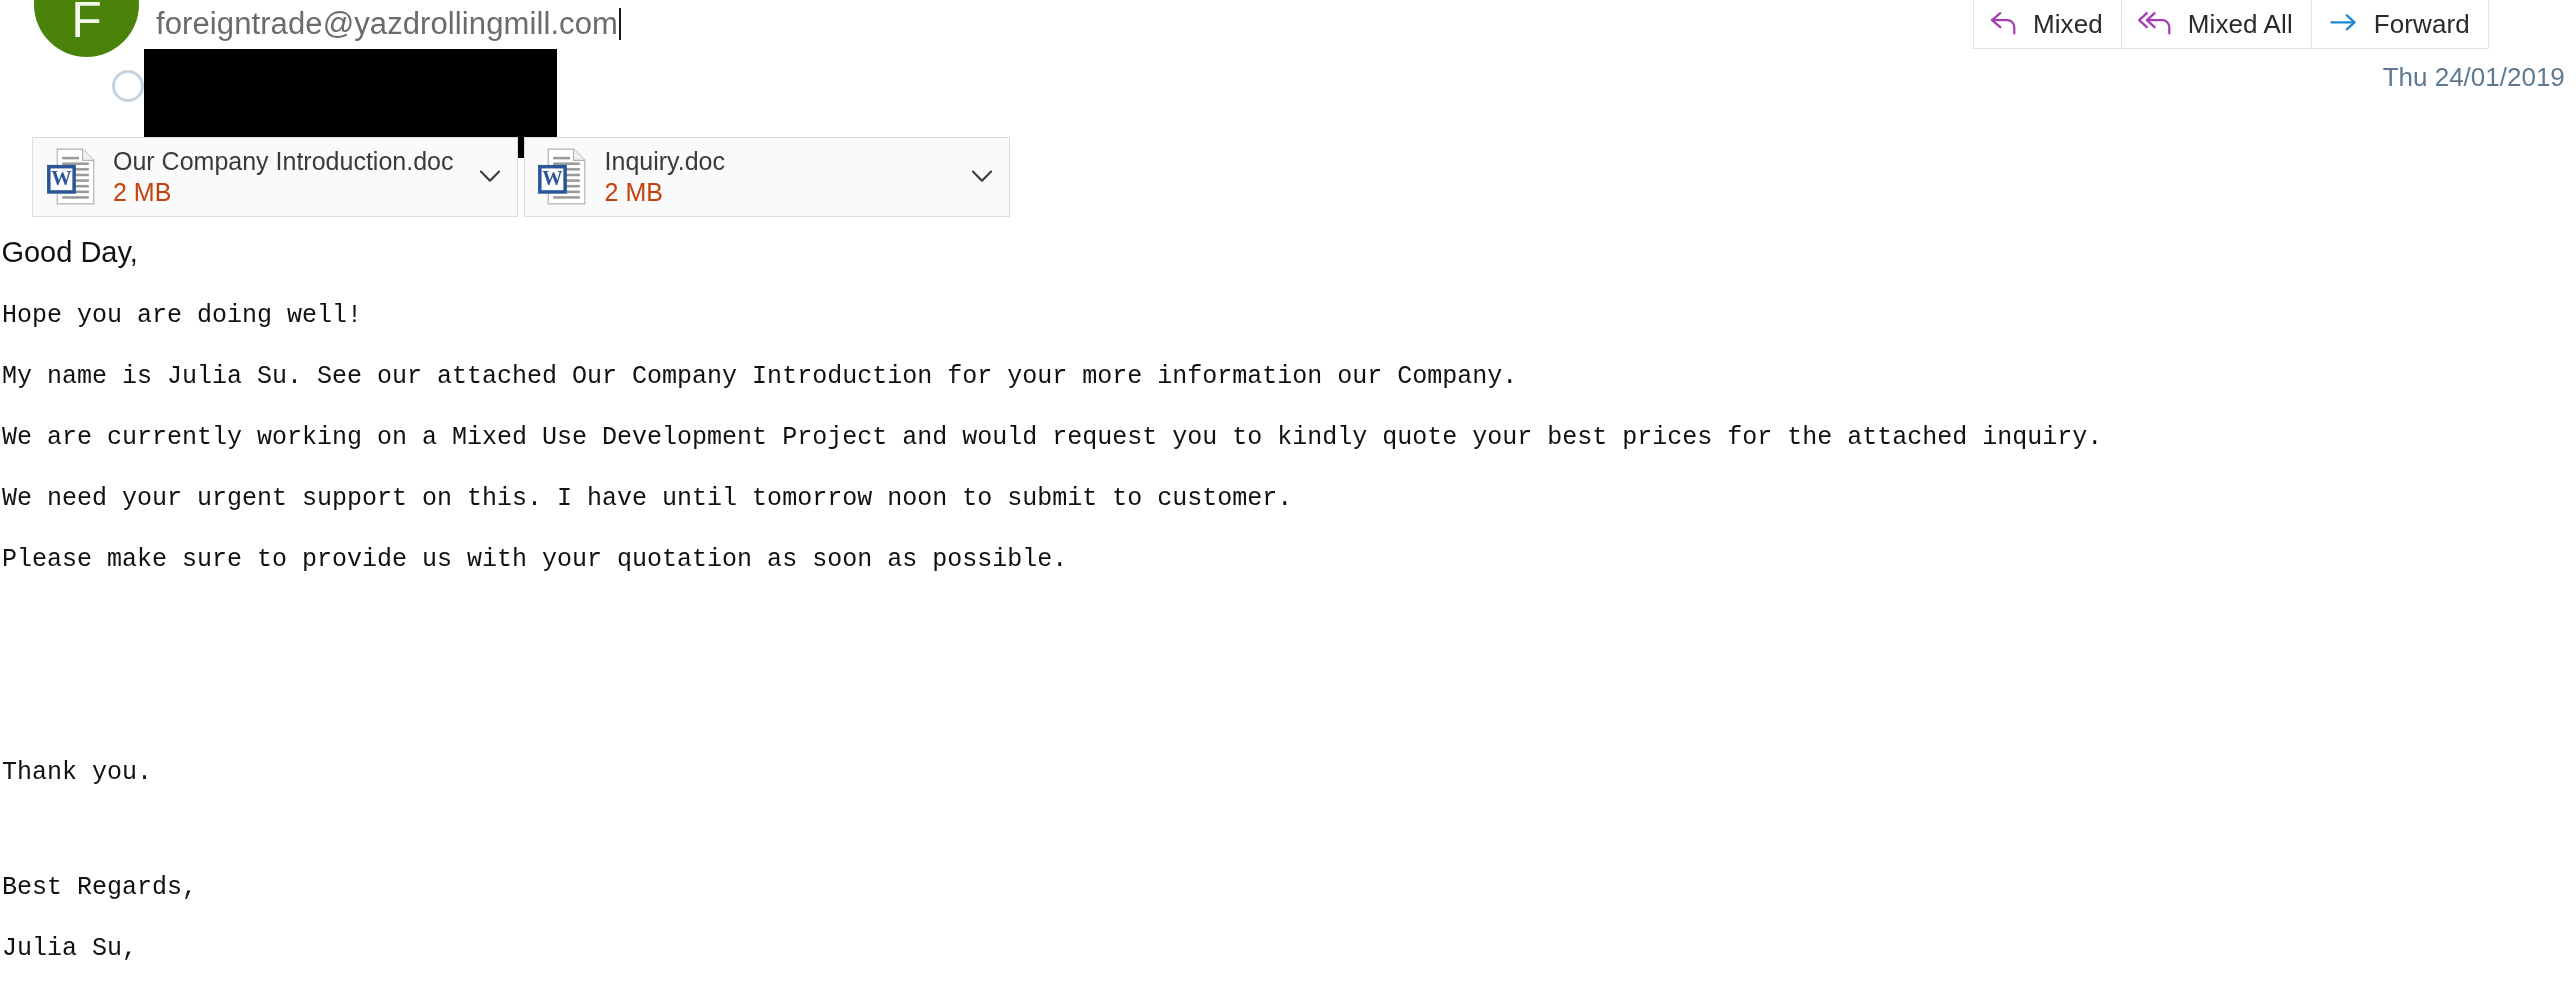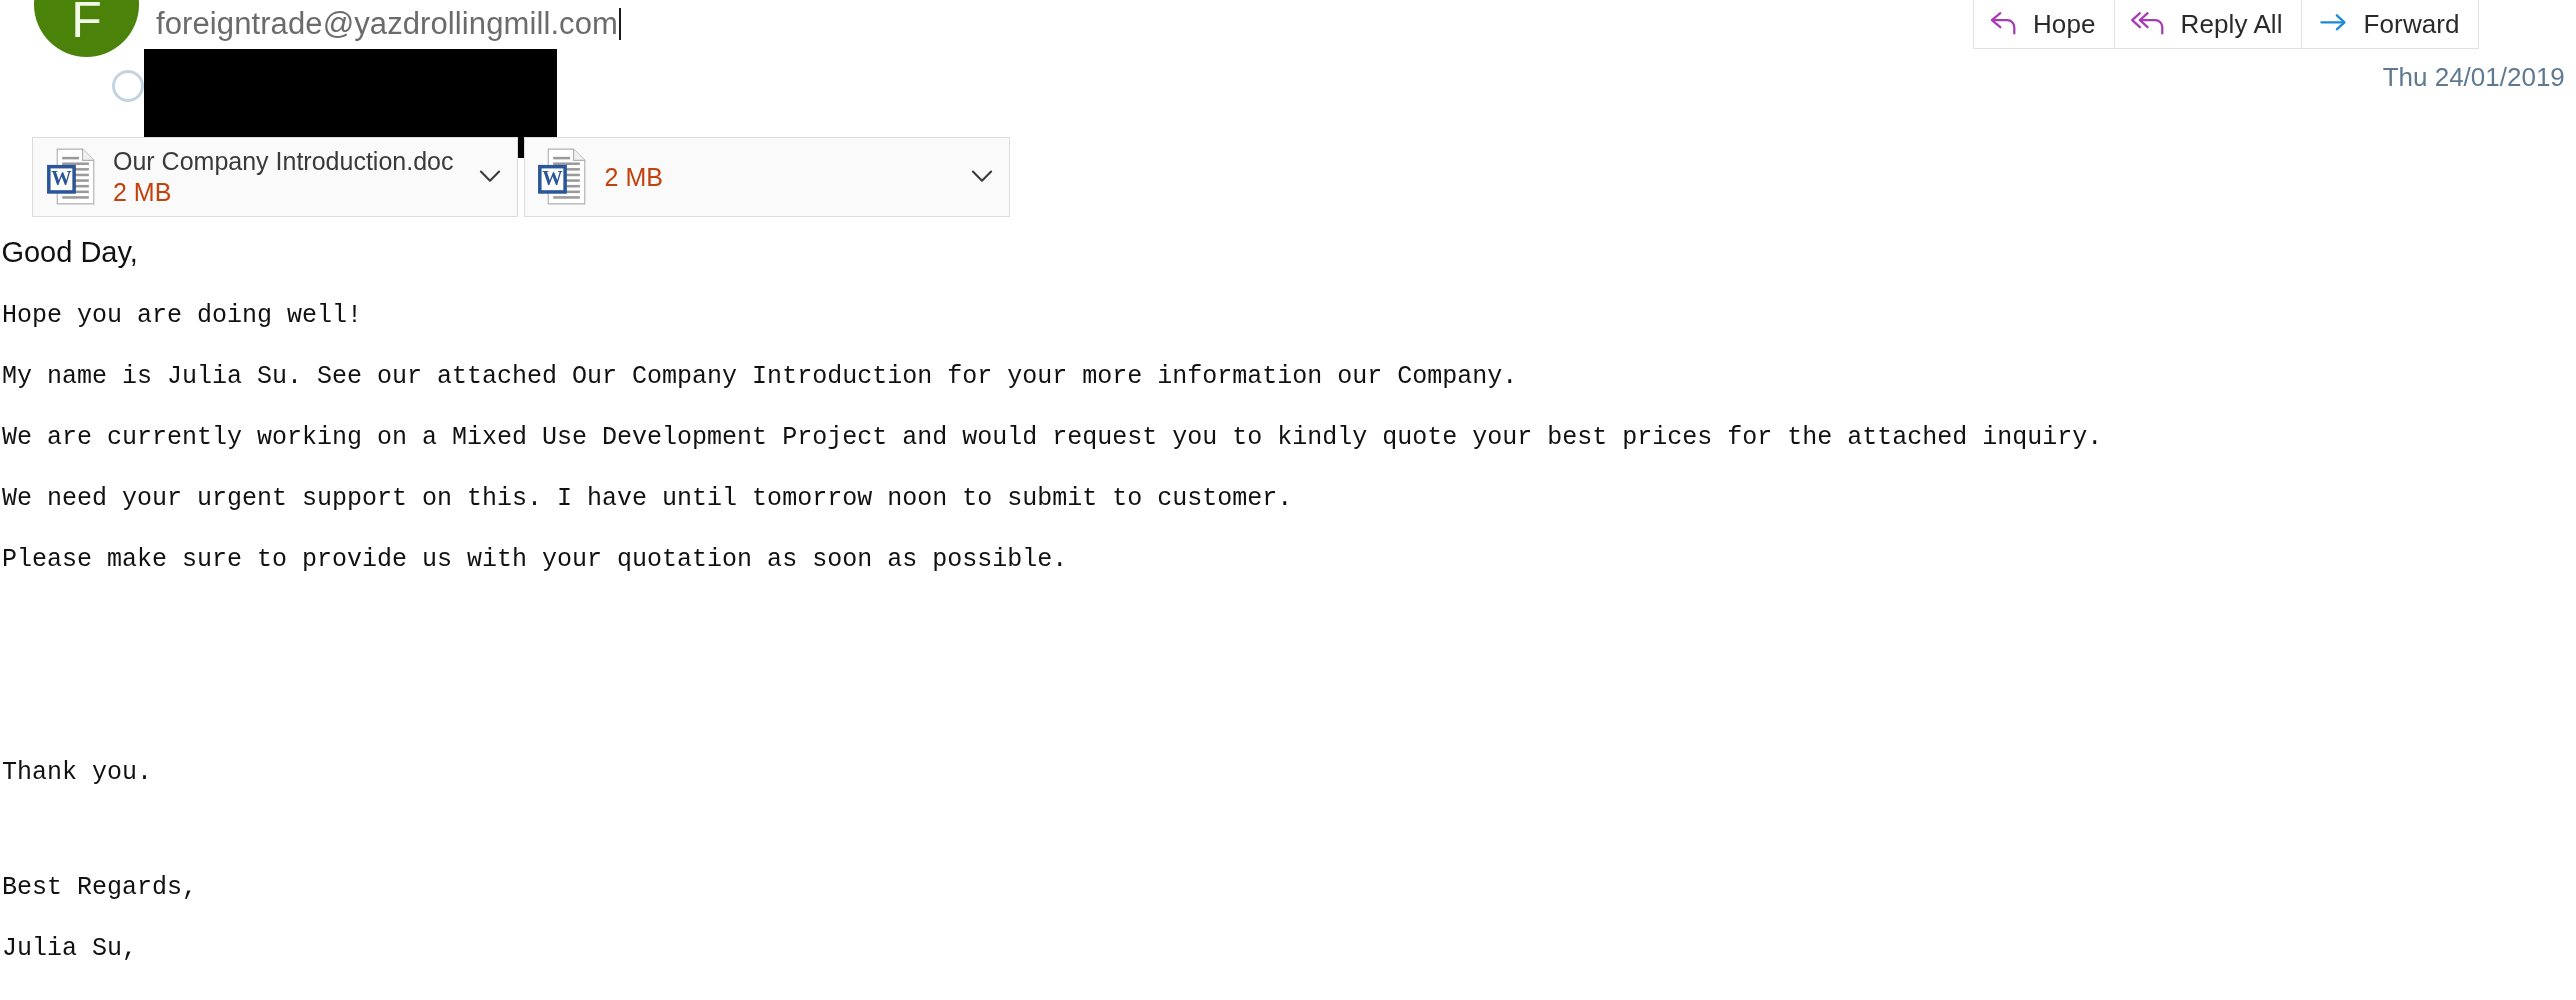--- a/index.html
+++ b/index.html
@@ -197,32 +197,32 @@
 
 <div class="toolbar">
 
   <div class="tb-btn">
     <span class="tb-icon">
       <svg width="31" height="28" viewBox="0 0 44 40">
         <path d="M16 6 L4 16 L16 26" fill="none" stroke="#a83bb5" stroke-width="3.2" stroke-linecap="round" stroke-linejoin="round"></path>
         <path d="M4.5 16 H26 a10 10 0 0 1 10 10 v9" fill="none" stroke="#a83bb5" stroke-width="3.2" stroke-linecap="round"></path>
       </svg>
     </span>
-    <span class="tb-label">Hope</span>
+    <span class="tb-label">Mixed</span>
   </div>
 
   <div class="tb-btn">
     <span class="tb-icon">
       <svg width="38" height="28" viewBox="0 0 54 40">
         <path d="M14 6 L3 16 L14 26" fill="none" stroke="#a83bb5" stroke-width="3.2" stroke-linecap="round" stroke-linejoin="round"></path>
         <path d="M25 6 L14 16 L25 26" fill="none" stroke="#a83bb5" stroke-width="3.2" stroke-linecap="round" stroke-linejoin="round"></path>
         <path d="M14 16 H36 a10 10 0 0 1 10 10 v9" fill="none" stroke="#a83bb5" stroke-width="3.2" stroke-linecap="round"></path>
       </svg>
     </span>
-    <span class="tb-label">Reply All</span>
+    <span class="tb-label">Mixed All</span>
   </div>
 
   <div class="tb-btn">
     <span class="tb-icon">
       <svg width="34" height="28" viewBox="0 0 48 40">
         <path d="M6 19 H38" fill="none" stroke="#1a8ad4" stroke-width="3.2" stroke-linecap="round"></path>
         <path d="M28 9 L39 19 L28 29" fill="none" stroke="#1a8ad4" stroke-width="3.2" stroke-linecap="round" stroke-linejoin="round"></path>
       </svg>
     </span>
     <span class="tb-label">Forward</span>
@@ -290,20 +290,21 @@
           <rect x="23" y="46" width="38" height="3.6"></rect>
           <rect x="23" y="54" width="38" height="3.6"></rect>
           <rect x="23" y="62" width="38" height="3.6"></rect>
           <rect x="23" y="70" width="38" height="3.6"></rect>
         </g>
         <rect x="4" y="28" width="36" height="36" fill="#ffffff" stroke="#2a5699" stroke-width="5"></rect>
         <text x="22" y="54" font-family="'Liberation Serif', serif" font-size="29" font-weight="bold" fill="#2a5699" text-anchor="middle">W</text>
       </svg>
     </span>
     <span class="chip-text">
+      <span class="chip-name">Inquiry.doc</span>
       <span class="chip-size">2 MB</span>
     </span>
     <span class="chip-chevron">
       <svg width="28" height="19.6" viewBox="0 0 40 28">
         <path d="M7 8 L20 21 L33 8" fill="none" stroke="#3a3a3a" stroke-width="3" stroke-linecap="round" stroke-linejoin="round"></path>
       </svg>
     </span>
   </div>
 
 </div>

